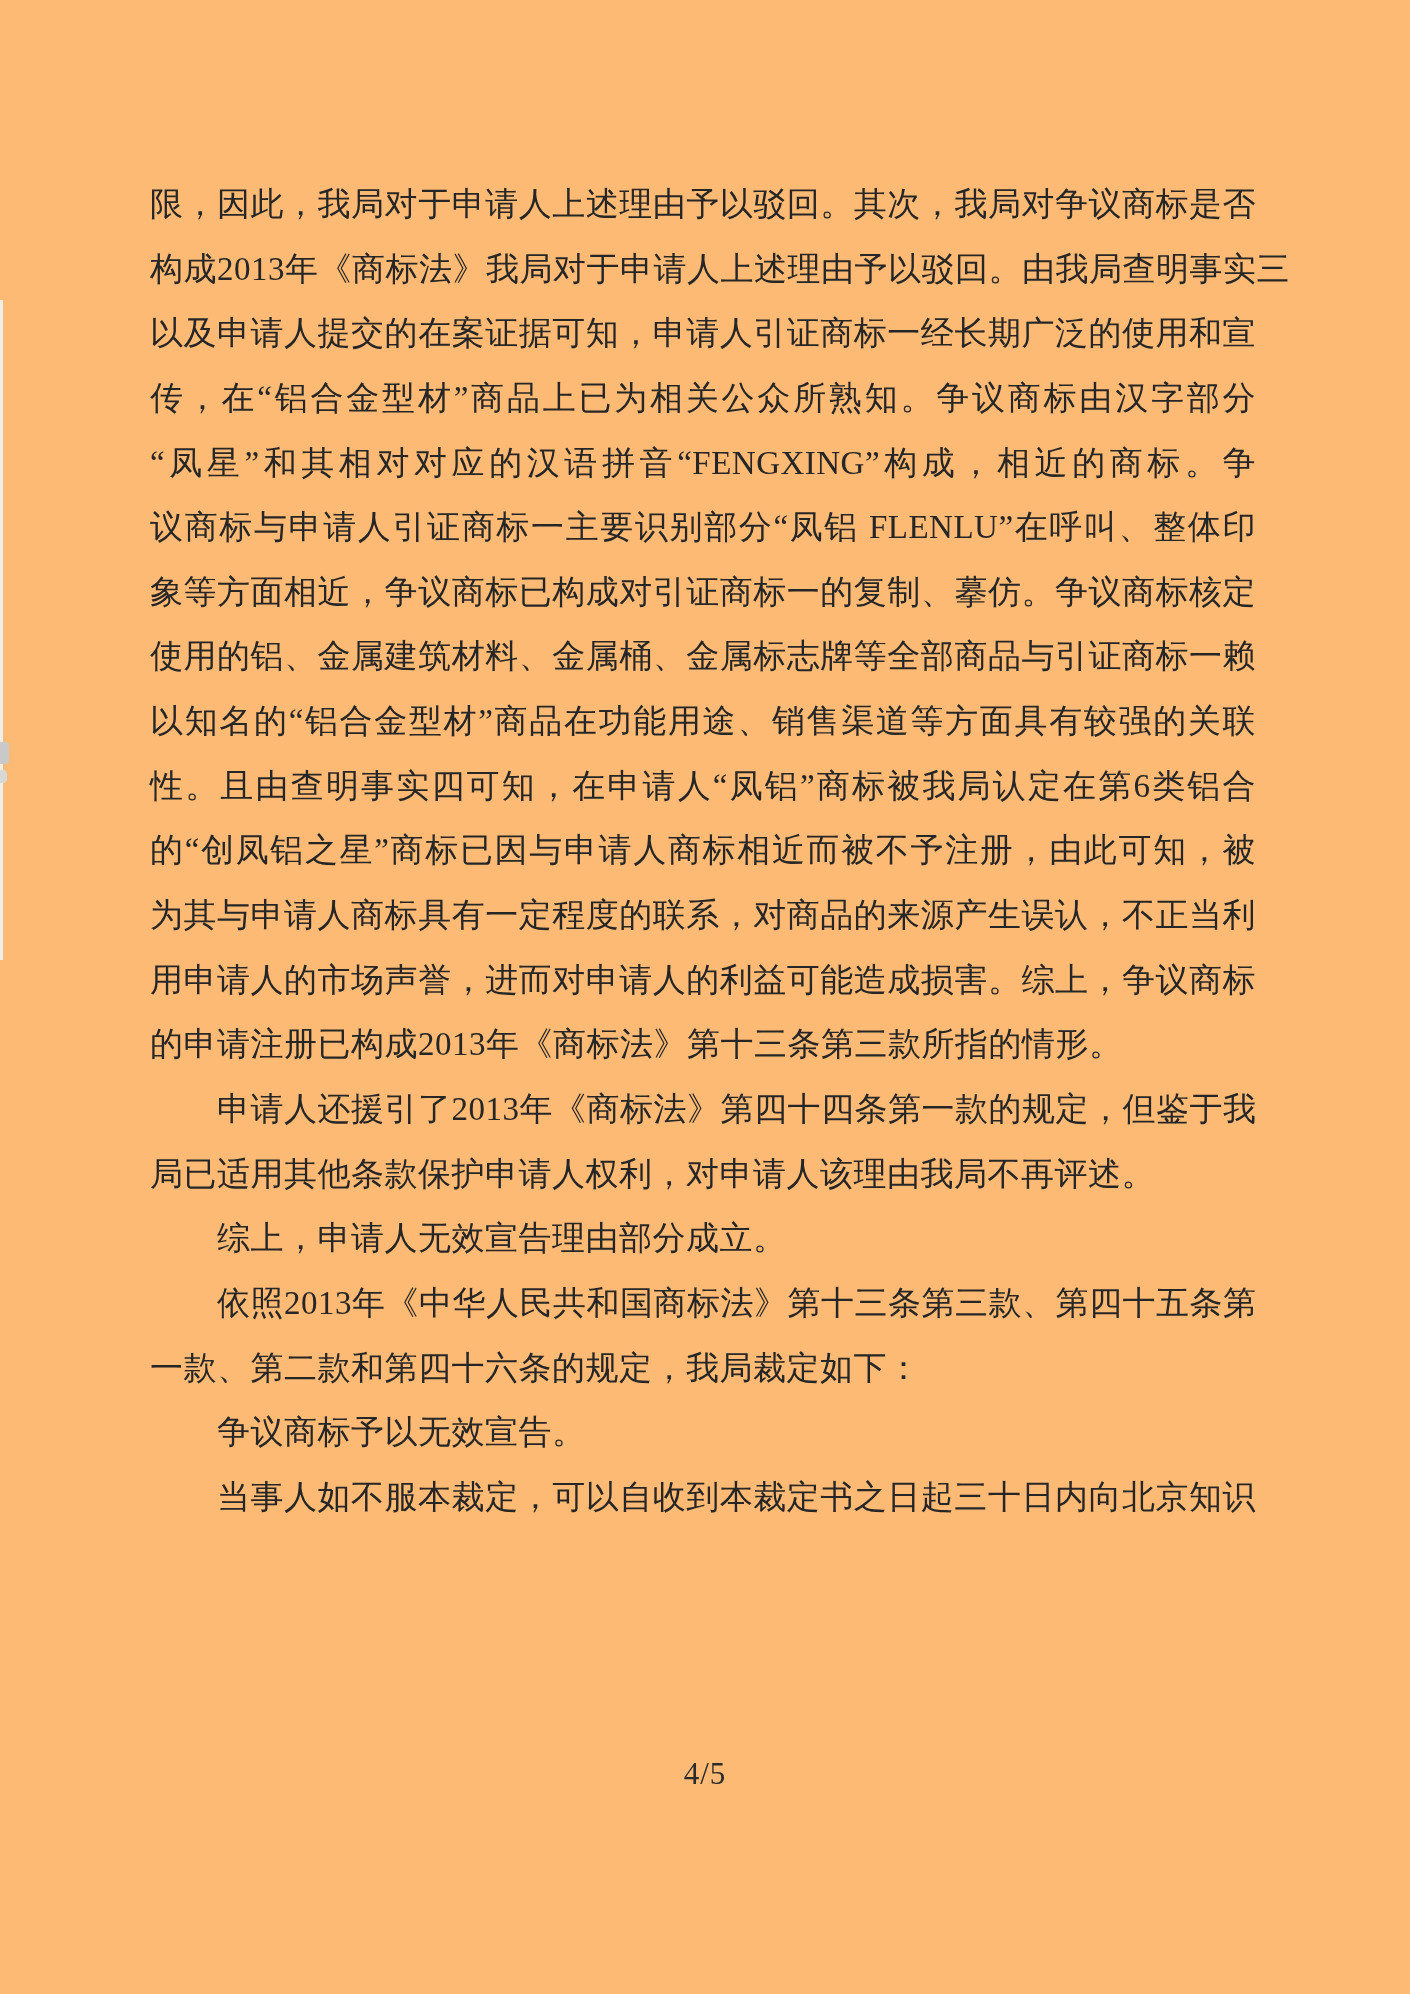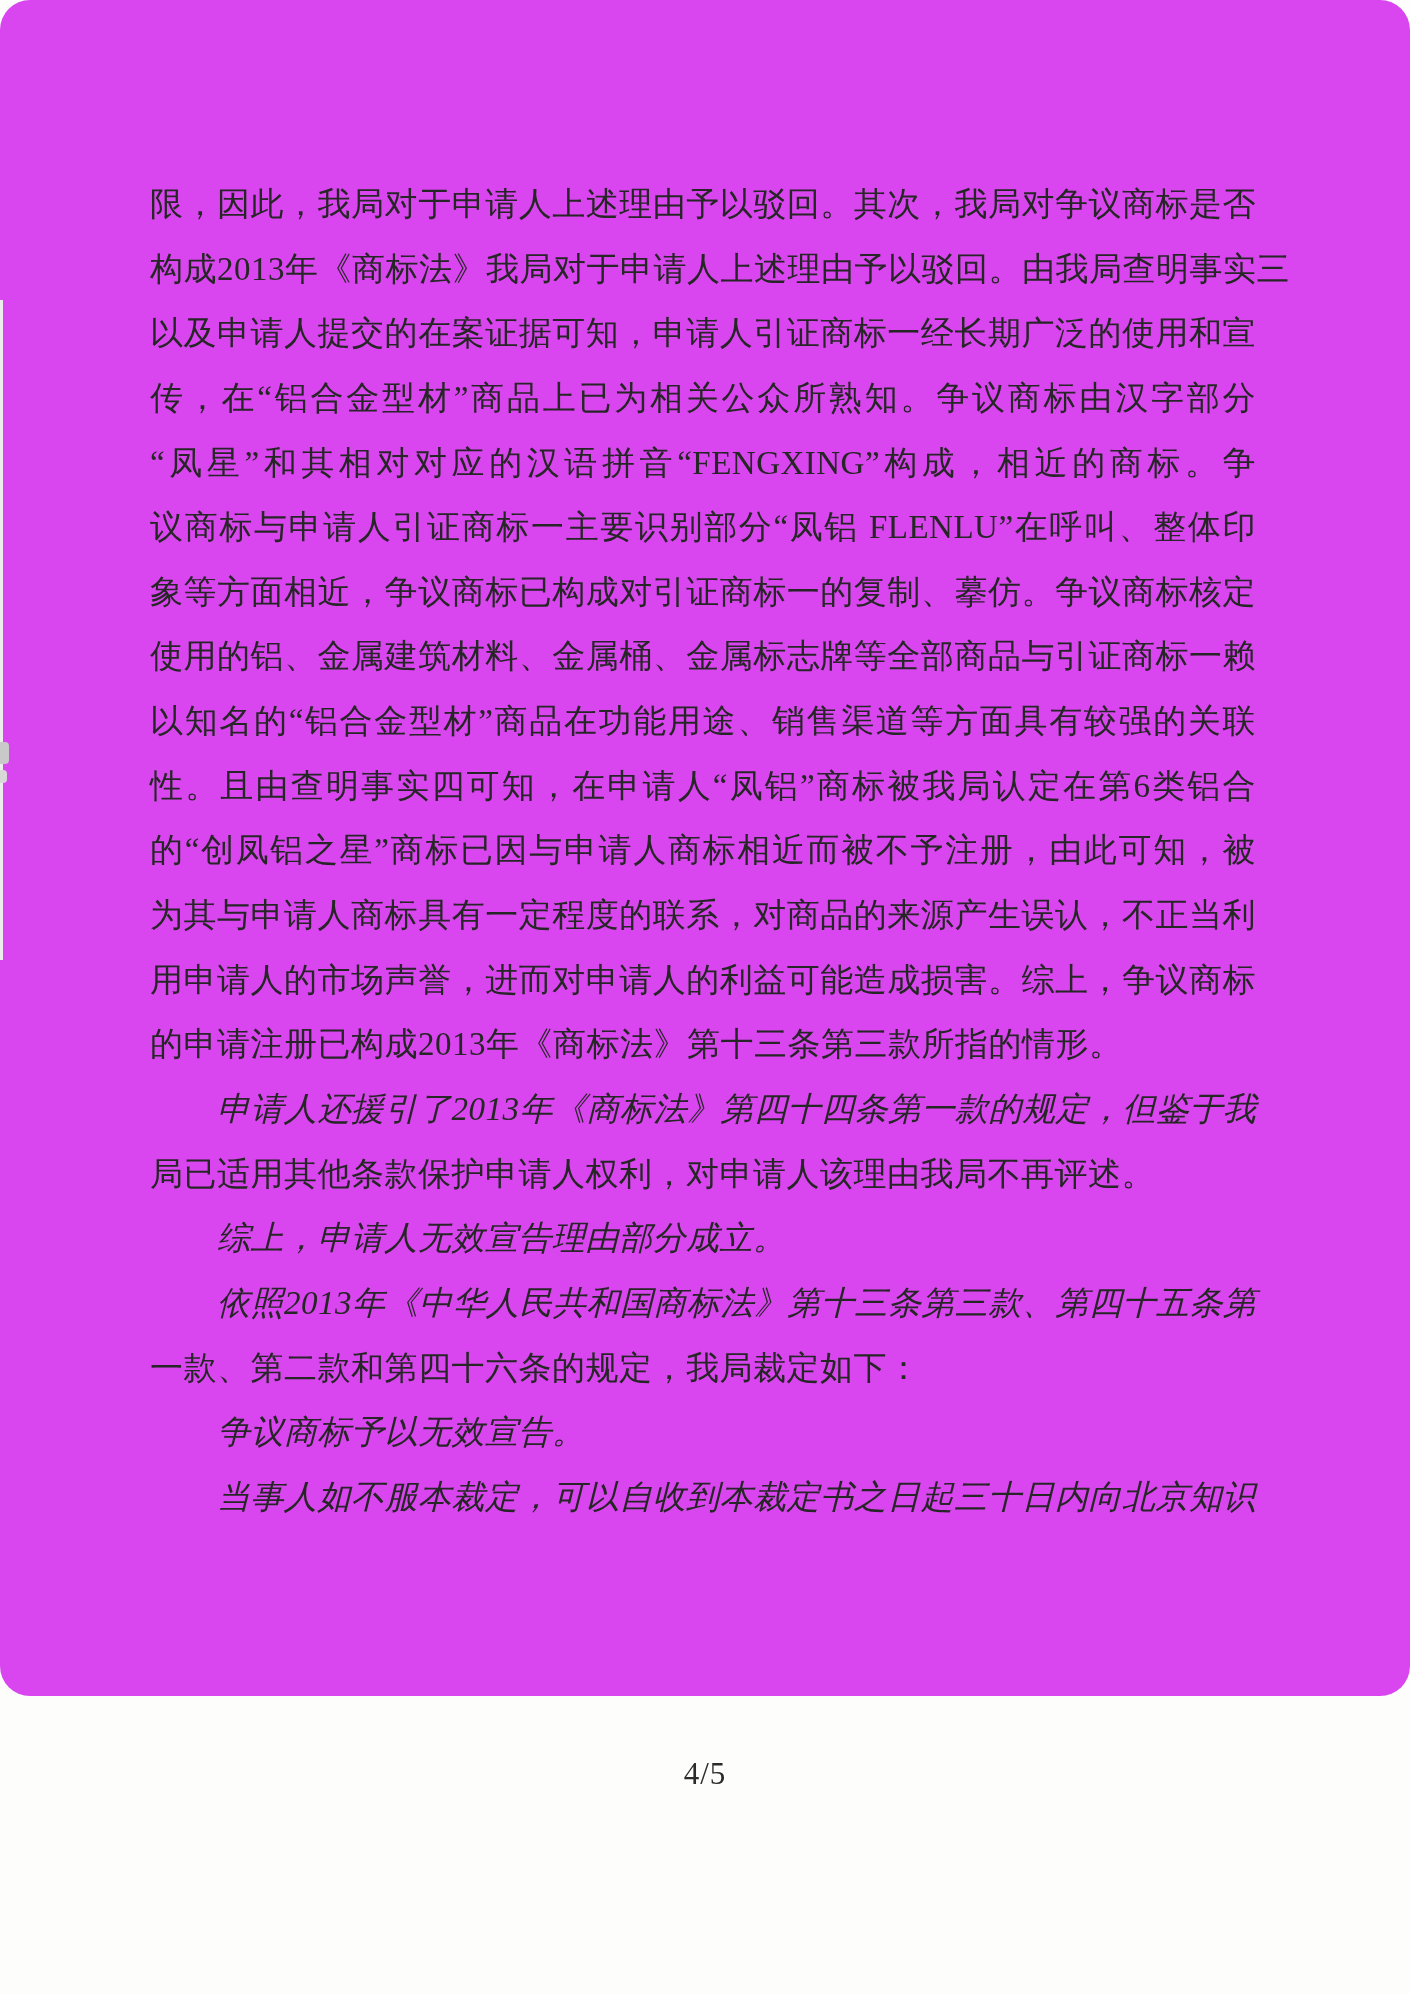--- a/index.html
+++ b/index.html
@@ -4,23 +4,22 @@
 <style>
   * { margin: 0; padding: 0; box-sizing: border-box; }
   html, body {
     width: 1410px; height: 1994px;
     background: #fdfdfc;
     font-family: "Liberation Serif", "DejaVu Serif", serif;
     overflow: hidden;
   }
   .page {
     position: relative;
-    width: 1410px; height: 1696px;
-    background: #d946ef;
-    border-radius: 30px;
+    width: 1410px; height: 1994px;
+    background: #fdba74;
   }
   
   .edge-streak {
     position: absolute; left: 0; top: 300px;
     width: 3px; height: 660px;
     background: #ededec;
   }
   .edge-mark-1 {
     position: absolute; left: 0; top: 742px;
     width: 9px; height: 22px;
@@ -43,21 +42,21 @@
     height: 64.65px;
     line-height: 64.65px;
     white-space: nowrap;
     text-align: left;
   }
   .ln.full {
     text-align: justify;
     text-align-last: justify;
     text-justify: inter-character;
   }
-  .ln.indent { padding-left: 67px; font-style: italic; }
+  .ln.indent { padding-left: 67px; }
   .footer {
     position: absolute;
     left: 0; top: 1756px;
     width: 1410px;
     text-align: center;
     font-size: 31px;
     letter-spacing: 1px;
     color: #2b2b2b;
   }
 </style>

